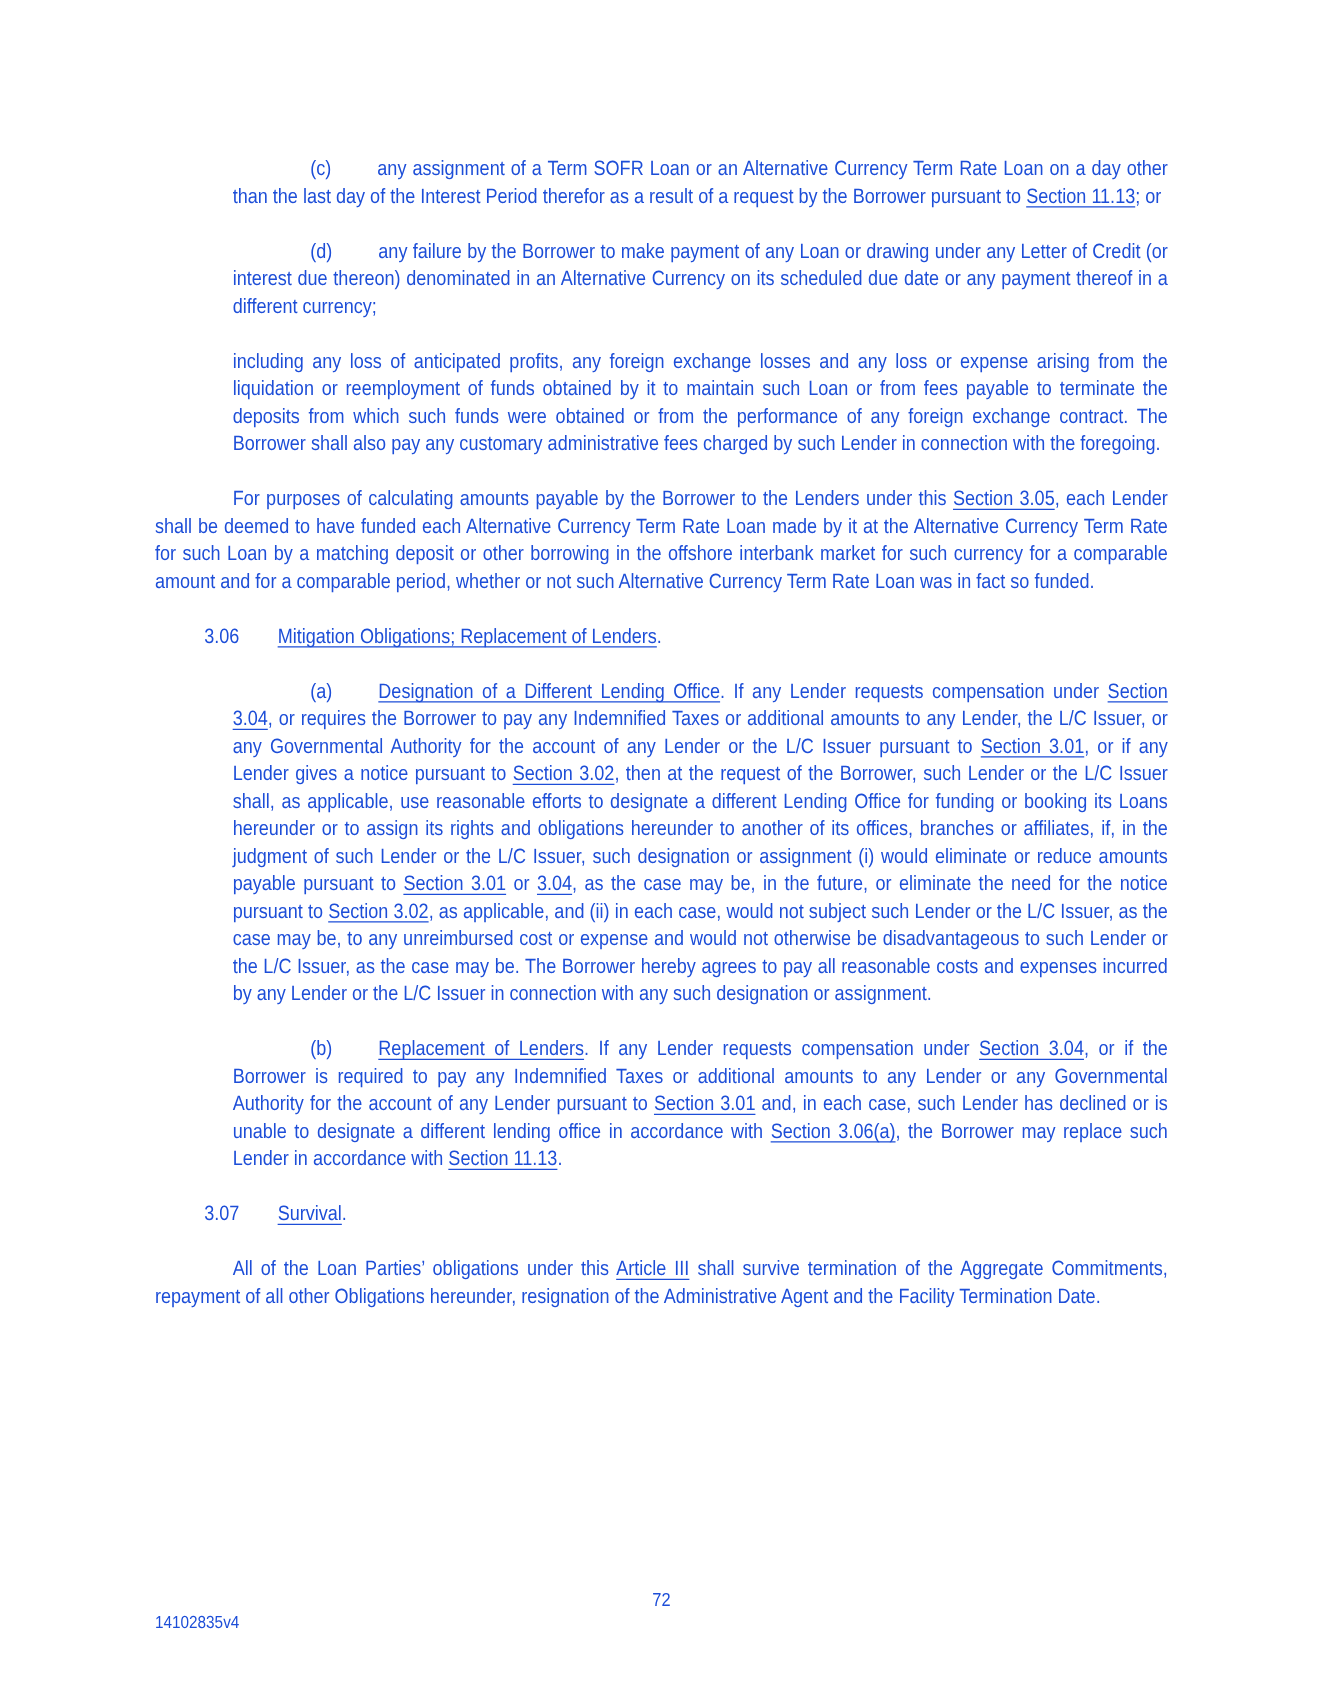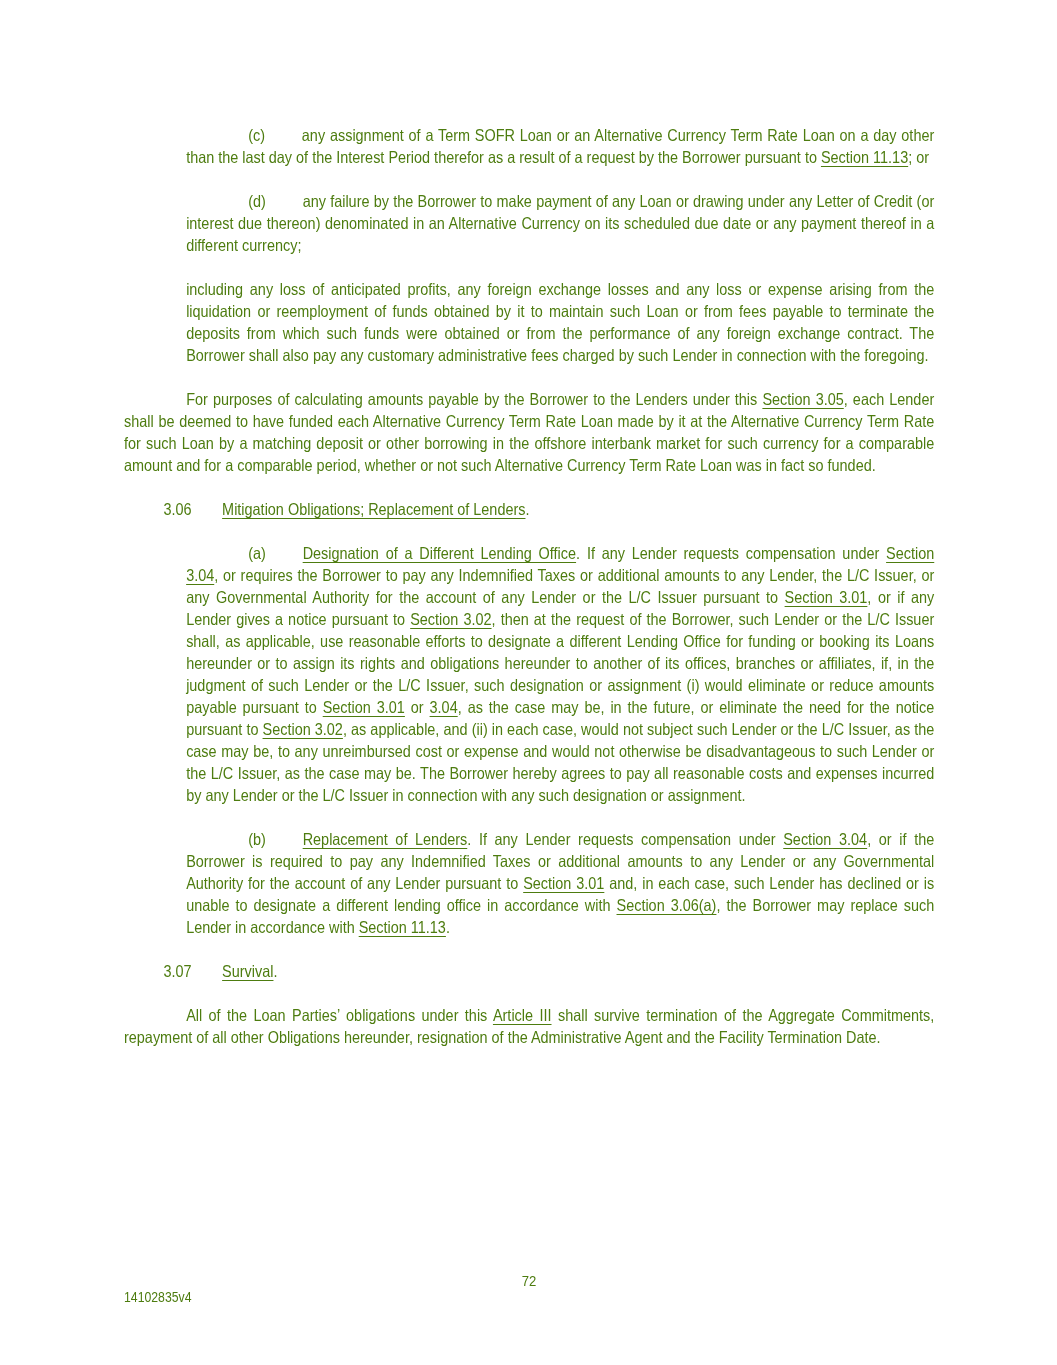--- a/index.html
+++ b/index.html
@@ -9,21 +9,21 @@
   }
   .page {
     position: relative;
     width: 1057px;
     height: 1365px;
     background: #ffffff;
     overflow: hidden;
     font-family: "Liberation Sans", "DejaVu Sans", sans-serif;
     font-size: 16.5px;
     line-height: 22px;
-    color: #4d7c0f;
+    color: #1d4ed8;
   }
   
   .content {
     position: absolute;
     left: 124px;
     top: 124px;
     width: 926px;
     height: 1241px;
     transform: scaleX(0.875);
     transform-origin: 0 0;

